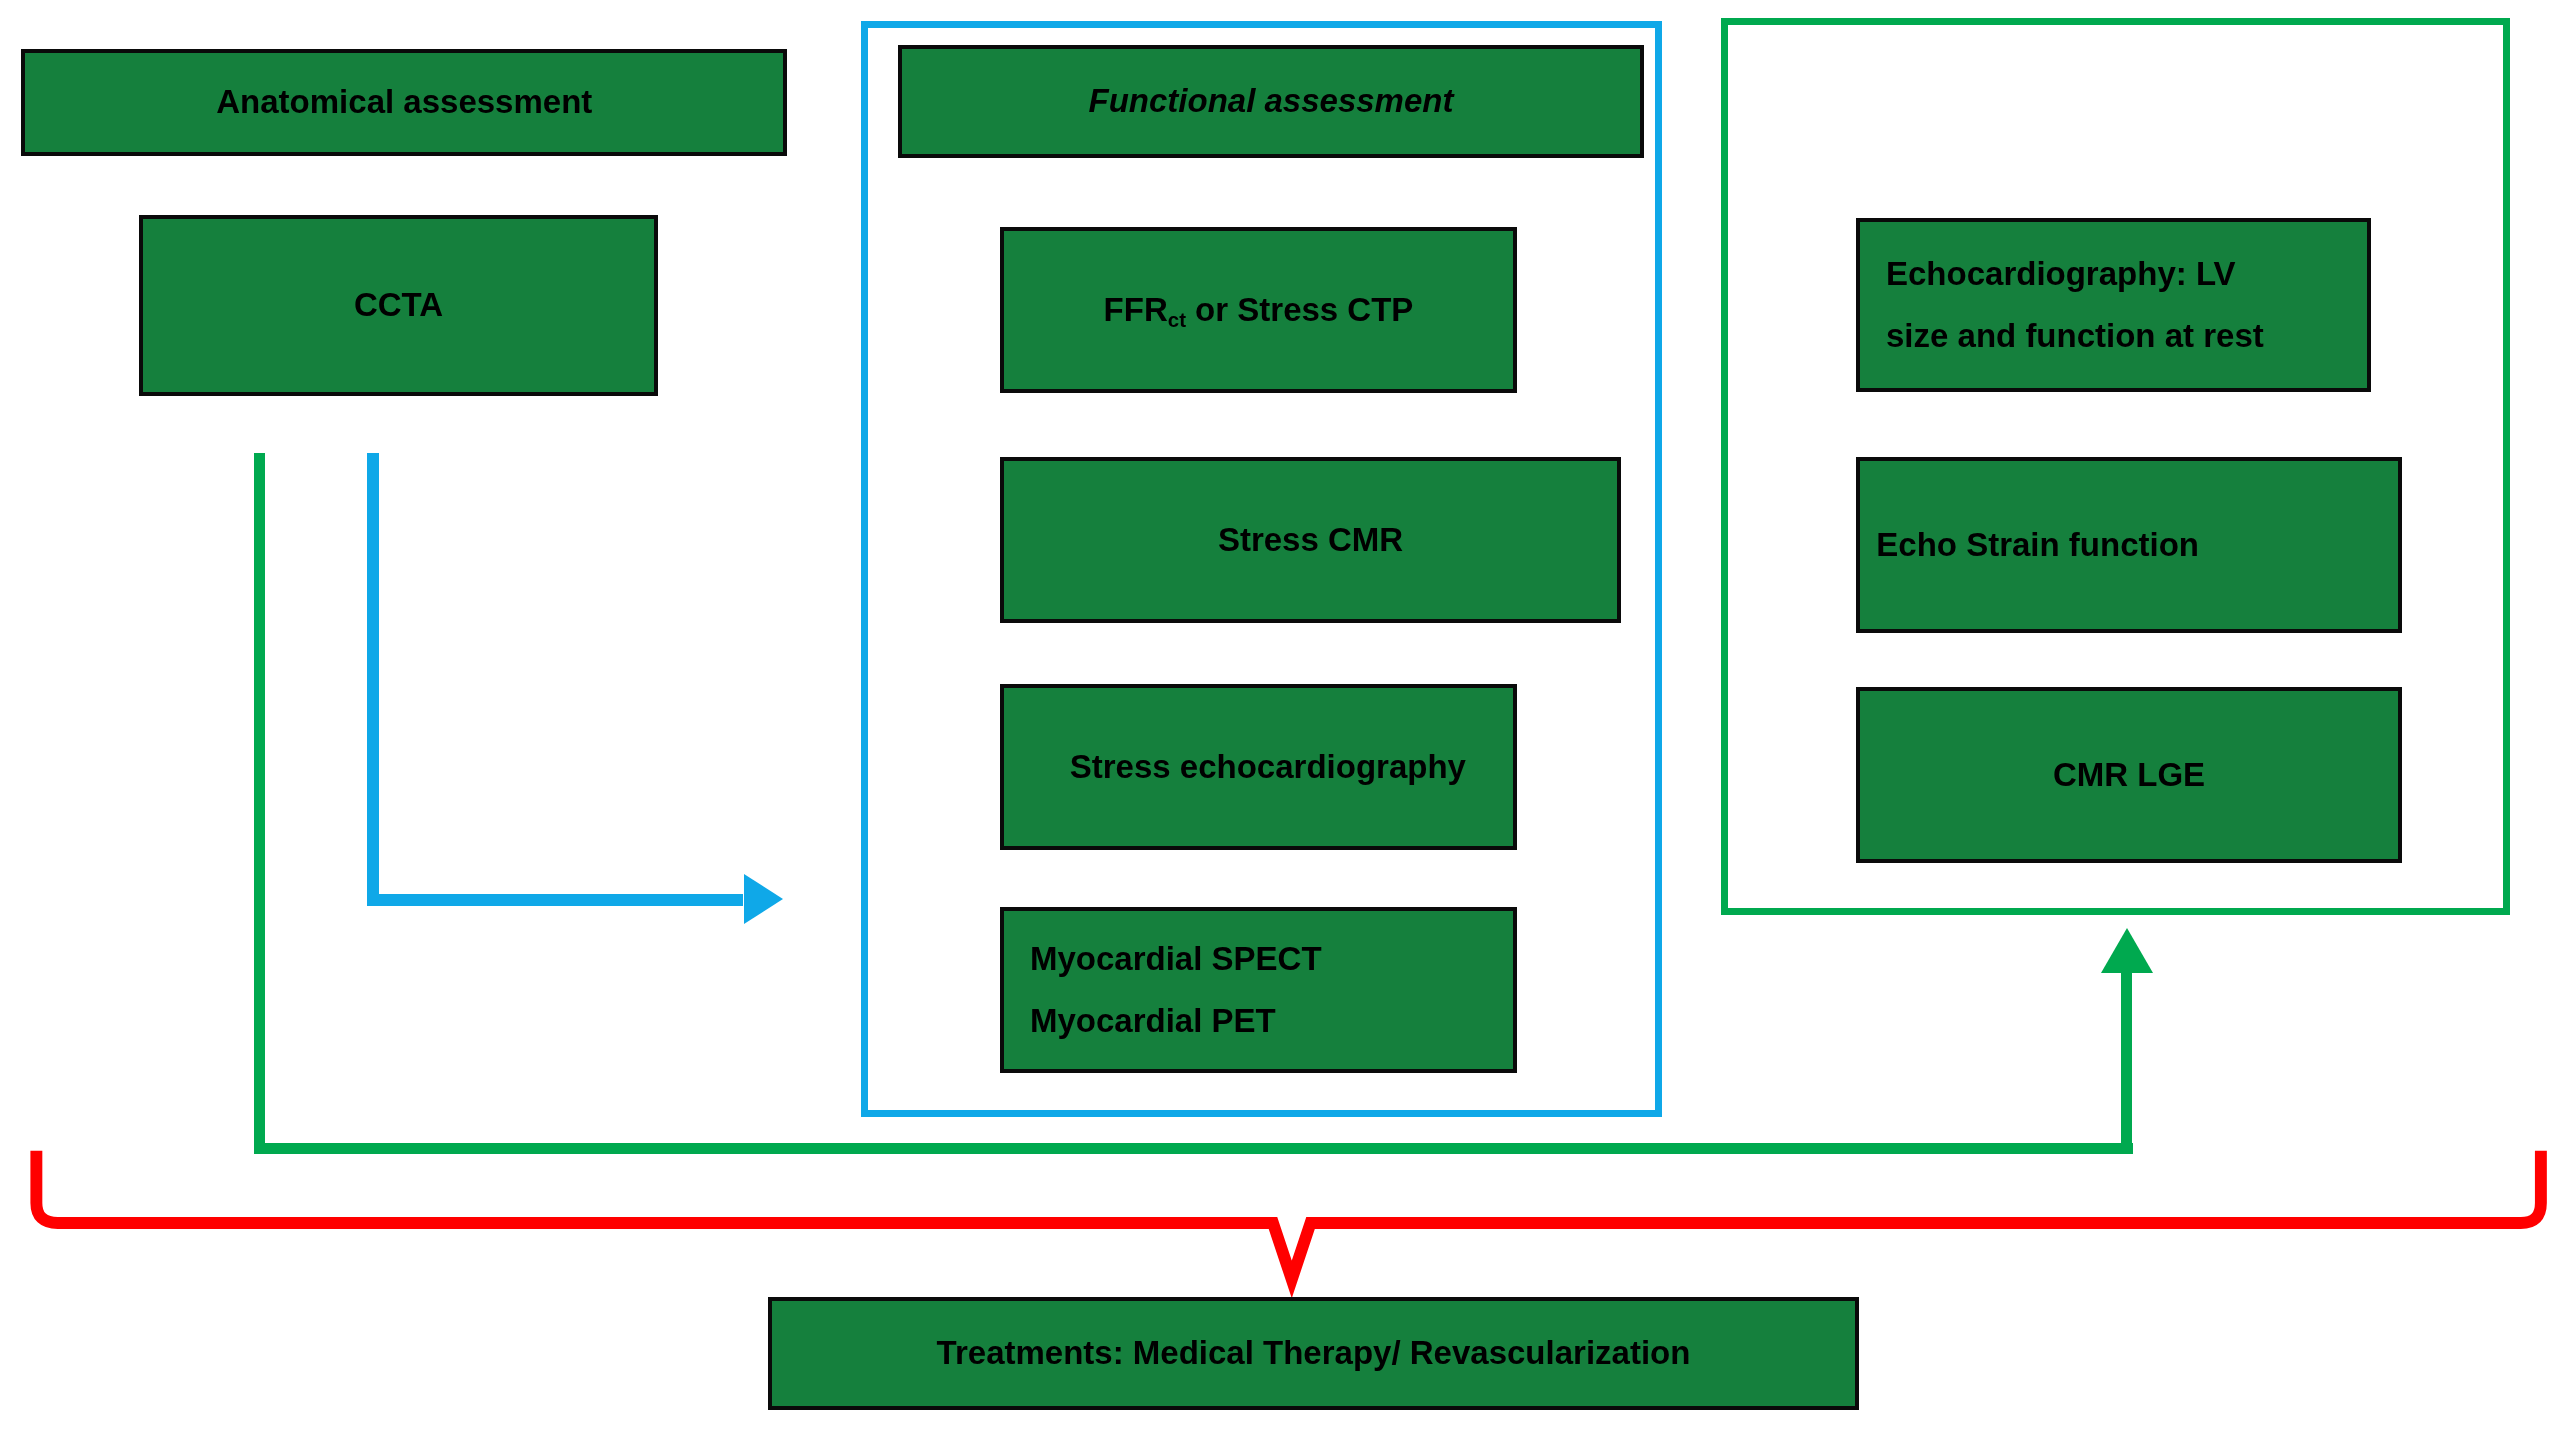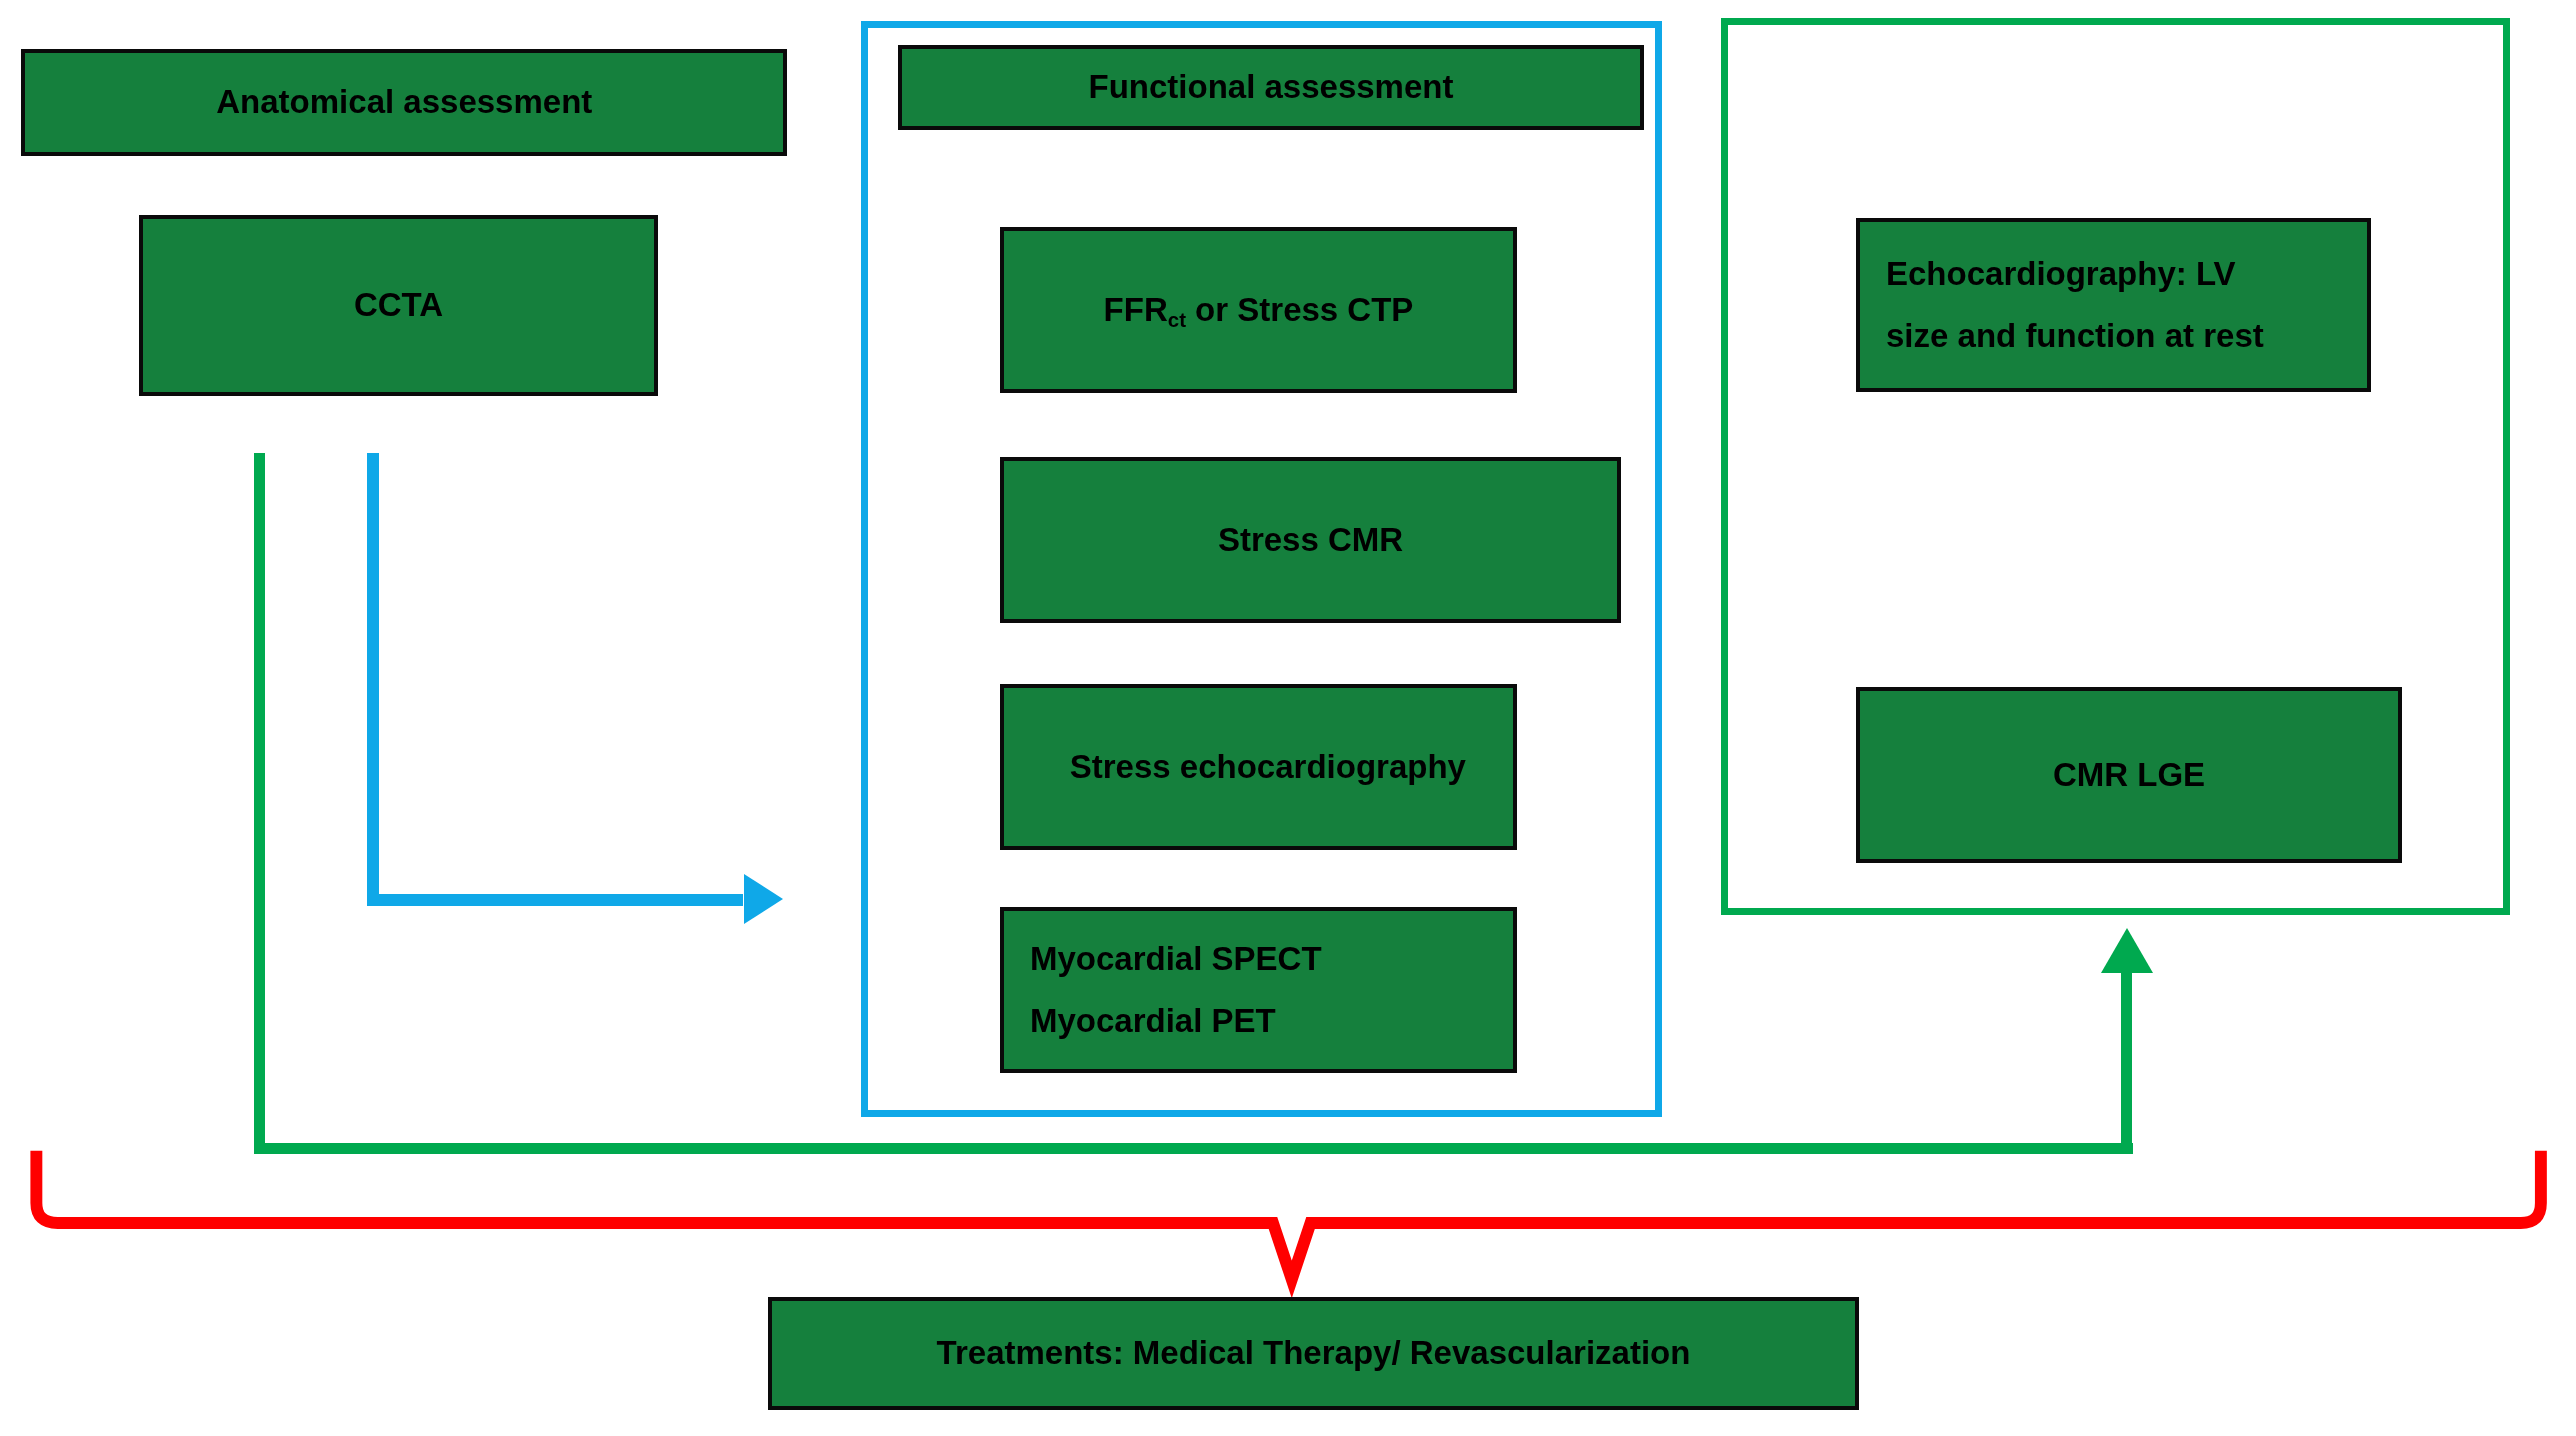--- a/index.html
+++ b/index.html
@@ -118,21 +118,21 @@
   </svg>
 
   <div class="node hdr" style="left:21.3px; top:49px; width:766px; height:107px;">
     <span>Anatomical assessment</span>
   </div>
 
   <div class="node item" style="left:139px; top:215px; width:519px; height:181px;">
     <span>CCTA</span>
   </div>
 
-  <div class="node hdr" style="left:898px; top:45px; width:746px; height:85px;">
+  <div class="node hdr" style="left:898px; top:45px; width:746px; height:113px;font-style:italic;">
     <span>Functional assessment</span>
   </div>
 
   <div class="node item" style="left:1000px; top:227px; width:517px; height:166px;align-items:center;">
     <span><span>FFR</span><sub>ct</sub><span> or  Stress CTP</span></span>
   </div>
 
   <div class="node item" style="left:1000px; top:457px; width:621px; height:166px;">
     <span>Stress CMR</span>
   </div>
@@ -145,20 +145,23 @@
     <span class="line">Myocardial SPECT</span>
     <span class="line">Myocardial PET</span>
   </div>
 
 
   <div class="node item stack" style="left:1856px; top:218px; width:515px; height:174px;">
     <span class="line">Echocardiography: LV</span>
     <span class="line">size and function at rest</span>
   </div>
 
+  <div class="node item left-align" style="left:1856px; top:457px; width:546px; height:176px;">
+    <span>Echo Strain function</span>
+  </div>
 
   <div class="node item" style="left:1856px; top:687px; width:546px; height:176px;">
     <span>CMR LGE</span>
   </div>
 
   <div class="node item" style="left:768px; top:1297px; width:1091px; height:113px;">
     <span>Treatments: Medical Therapy/ Revascularization</span>
   </div>
 
 </div>

